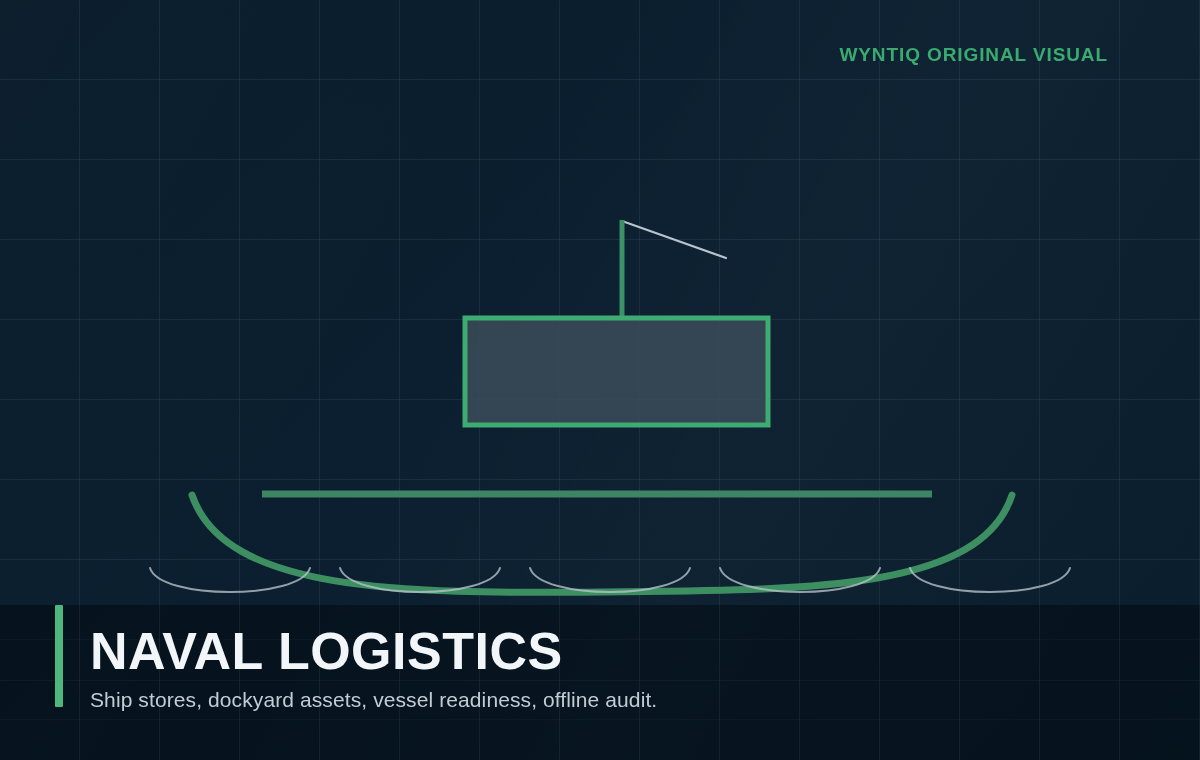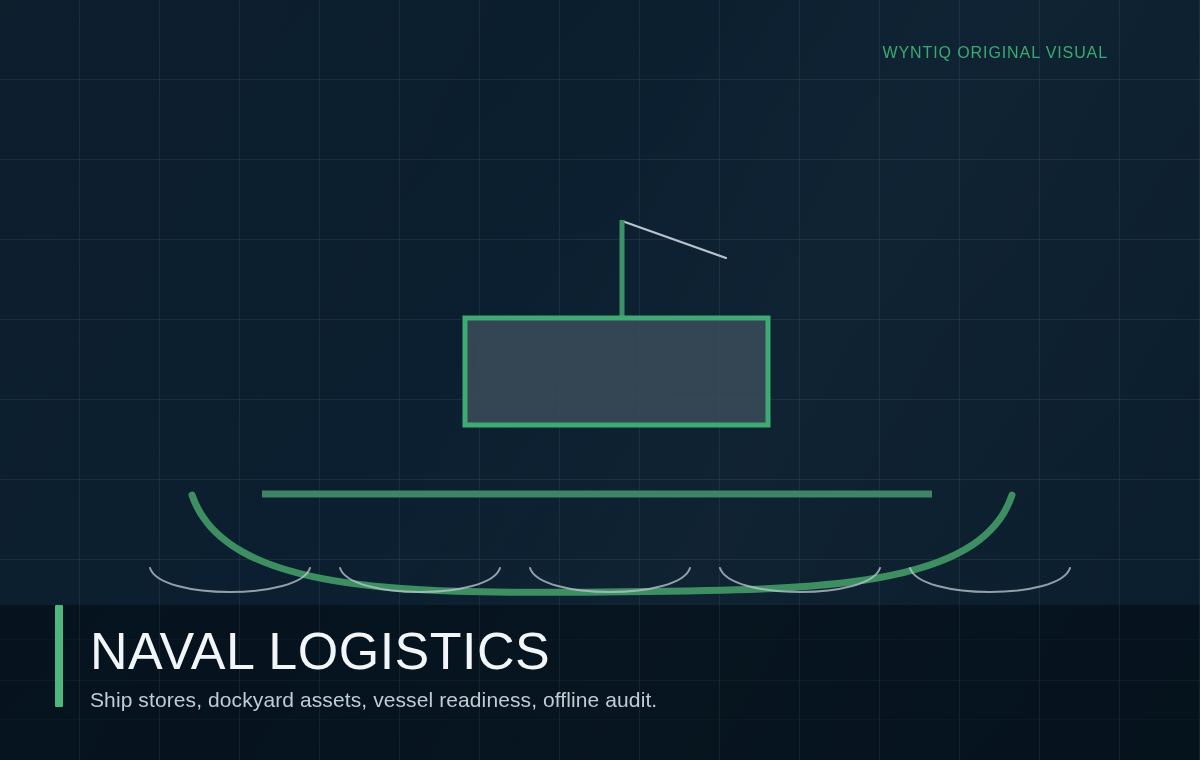--- a/index.html
+++ b/index.html
@@ -42,22 +42,22 @@
         rgba(255,255,255,0.018) 62%,
         rgba(255,255,255,0.0) 100%);
     pointer-events: none;
   }
 
   
   .badge {
     position: absolute;
     top: 44px;
     right: 92px;
-    font-size: 16px;
-    font-weight: 400;
+    font-size: 19px;
+    font-weight: 700;
     letter-spacing: 0.9px;
     color: #3aab6f;
     white-space: nowrap;
   }
 
   
   .art {
     position: absolute;
     left: 0;
     top: 0;
@@ -94,21 +94,21 @@
     height: 102px;
     background: #4eb87c;
     border-radius: 1px;
   }
 
   .title {
     position: absolute;
     left: 90px;
     top: 625px;
     font-size: 52px;
-    font-weight: 400;
+    font-weight: 700;
     color: #f2f6f8;
     letter-spacing: 0.5px;
     line-height: 1;
     white-space: nowrap;
   }
 
   .subtitle {
     position: absolute;
     left: 90px;
     top: 688px;

